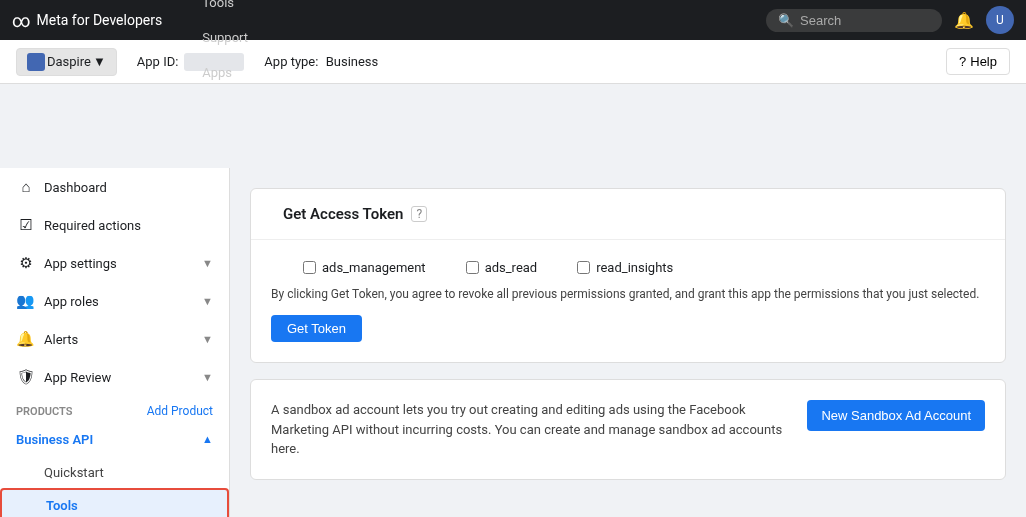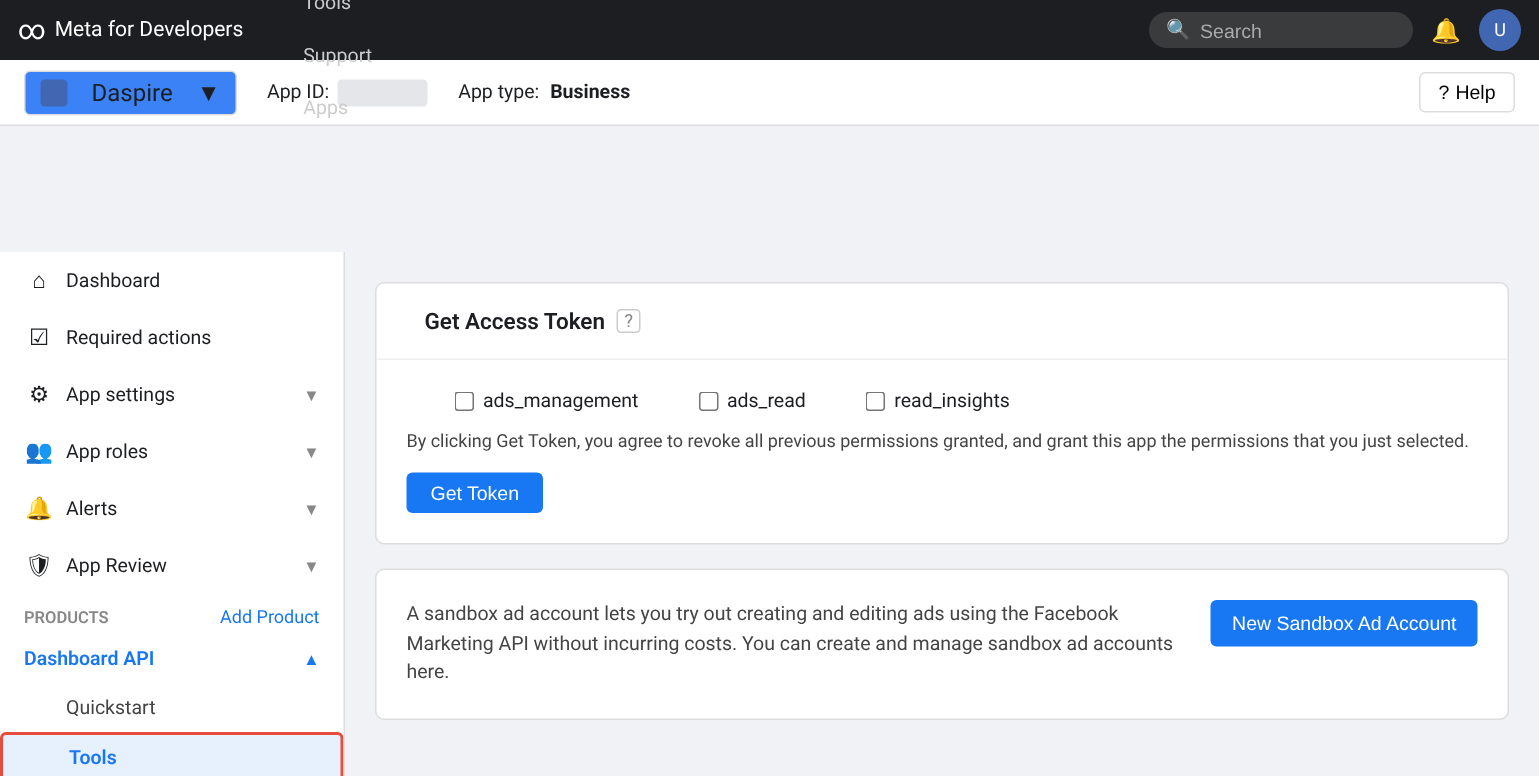--- a/index.html
+++ b/index.html
@@ -31,21 +31,21 @@
     .subheader {
       background: white;
       display: flex;
       align-items: center;
       height: 44px;
       padding: 0 16px;
       border-bottom: 1px solid #ddd;
       margin-top: 40px;
       gap: 20px;
     }
-    .app-selector { display: flex; align-items: center; gap: 16px; background: #3b82f6; border: 1px solid #ddd; border-radius: 4px; padding: 4px 10px; cursor: pointer; font-size: 16px; }
+    .app-selector { display: flex; align-items: center; gap: 2px; background: #e5e5e5; border: 1px solid #ddd; border-radius: 4px; padding: 4px 10px; cursor: pointer; font-size: 13px; }
     .app-id-section { display: flex; align-items: center; gap: 6px; font-size: 13px; }
     .app-id-value { background: #e4e6ea; border-radius: 3px; padding: 2px 30px; height: 18px; }
     .app-mode-section { display: flex; align-items: center; gap: 6px; font-size: 13px; }
     .toggle { width: 36px; height: 18px; background: #1877f2; border-radius: 9px; display: flex; align-items: center; padding: 2px; cursor: pointer; }
     .toggle-knob { width: 14px; height: 14px; background: white; border-radius: 50%; margin-left: auto; }
     .app-type-section { font-size: 13px; }
     .help-btn { margin-left: auto; border: 1px solid #ddd; border-radius: 4px; padding: 5px 12px; cursor: pointer; font-size: 13px; display: flex; align-items: center; gap: 4px; background: white; }
 
     
     .layout { display: flex; margin-top: 84px; height: calc(100vh - 84px); }
@@ -118,21 +118,21 @@
     <span style="background:#4267b2;width:18px;height:18px;border-radius:3px;display:inline-block;"></span>
     <span>Daspire</span>
     <span>▼</span>
   </div>
   <div class="app-id-section">
     <span>App ID:</span>
     <div class="app-id-value"></div>
   </div>
   <div class="app-type-section">
     <span>App type:</span>
-    <span style="margin-left:4px;font-weight:bold;">Business</span>
+    <span style="margin-left:4px;">Business</span>
   </div>
   <button class="help-btn">
     <span>?</span>
     <span>Help</span>
   </button>
 </div>
 
 <div class="layout">
 
   <aside class="sidebar">
@@ -162,21 +162,21 @@
     <div class="sidebar-item">
       <span class="icon">🛡</span>
       <span>App Review</span>
       <span class="chevron">▼</span>
     </div>
     <div class="sidebar-section">
       <span class="sidebar-section-label">Products</span>
       <span class="sidebar-add-product">Add Product</span>
     </div>
     <div class="marketing-api-header">
-      <span class="marketing-api-label">Dashboard API</span>
+      <span class="marketing-api-label">Business API</span>
       <span class="marketing-api-chevron">▲</span>
     </div>
     <div class="sidebar-subitem">
       <span>Quickstart</span>
     </div>
     <div class="sidebar-subitem active">
       <span>Tools</span>
     </div>
 
   </aside>

